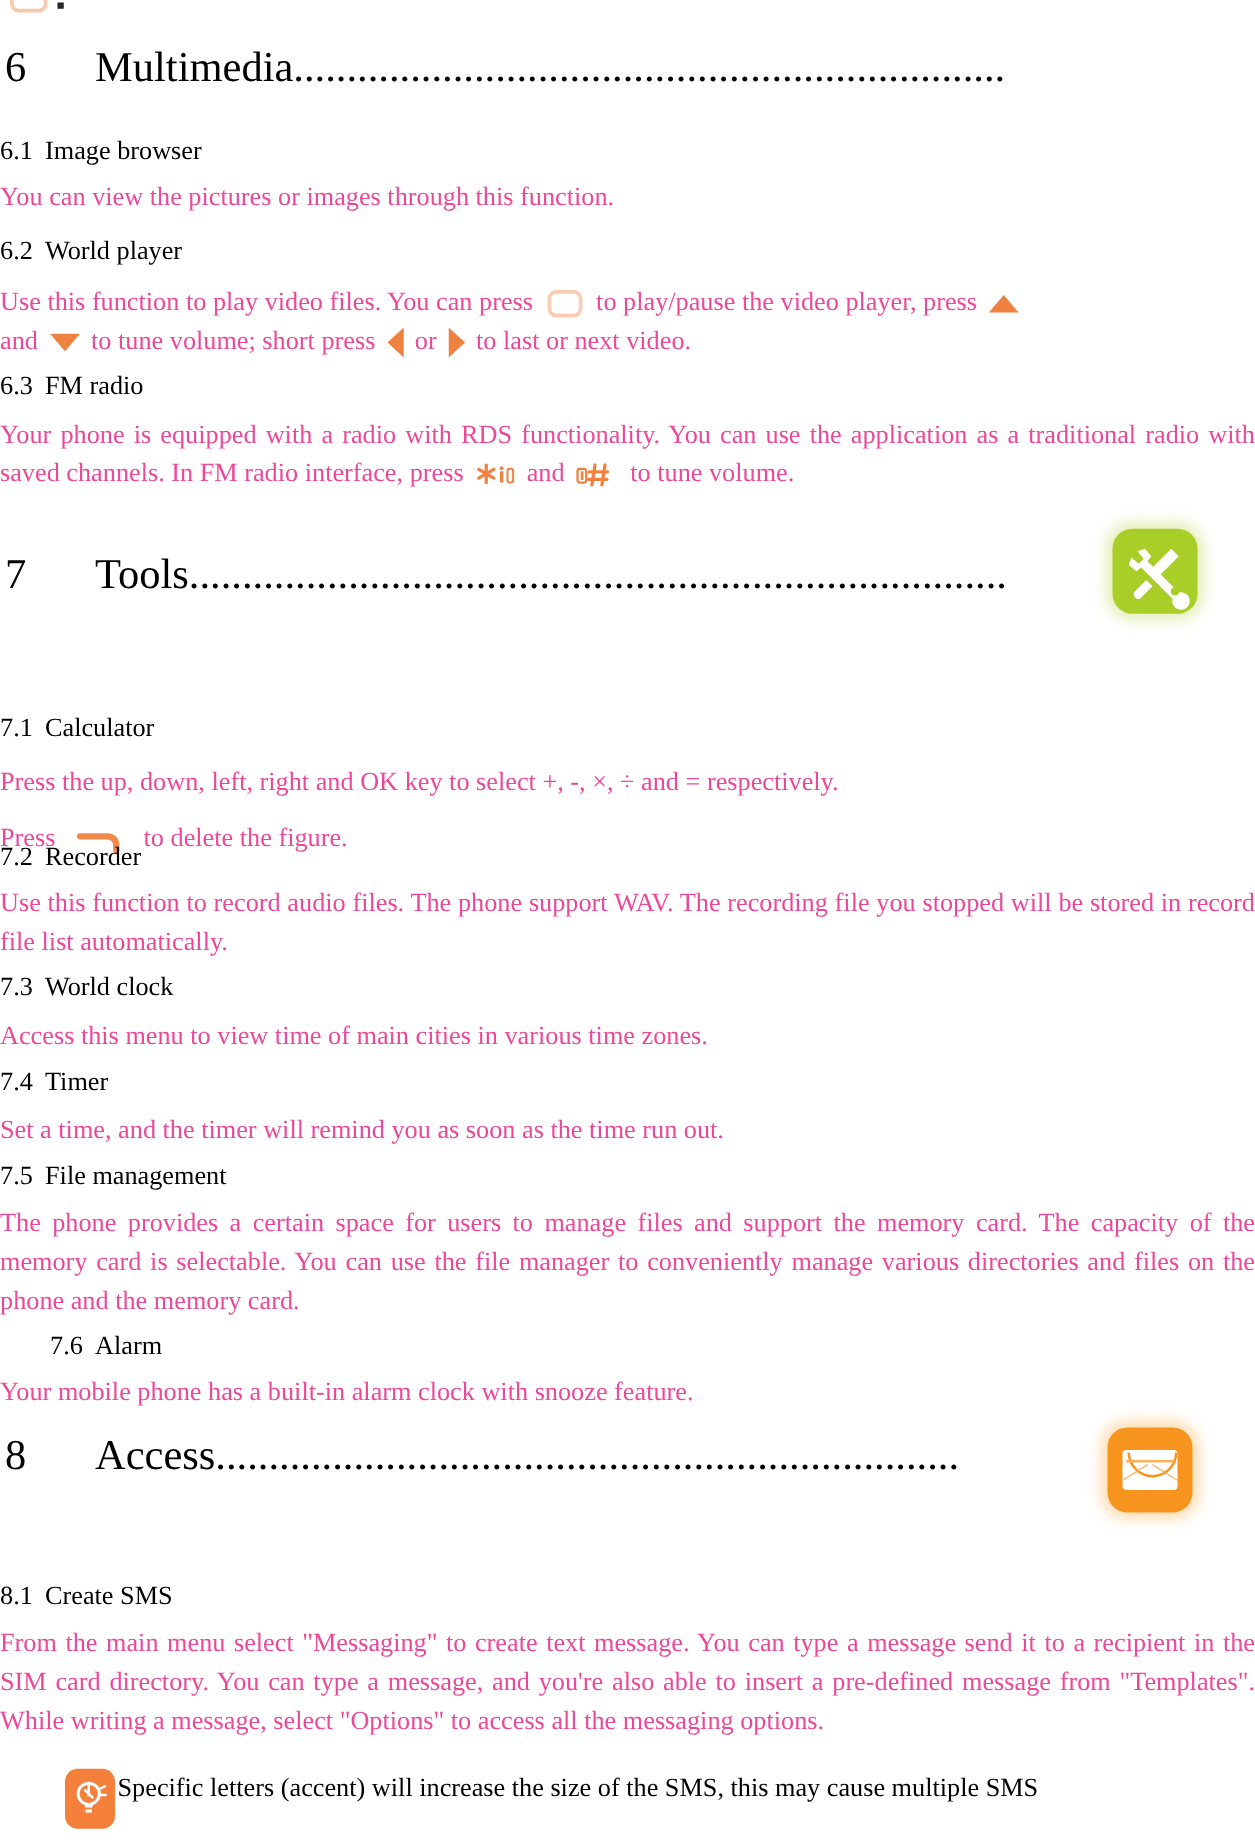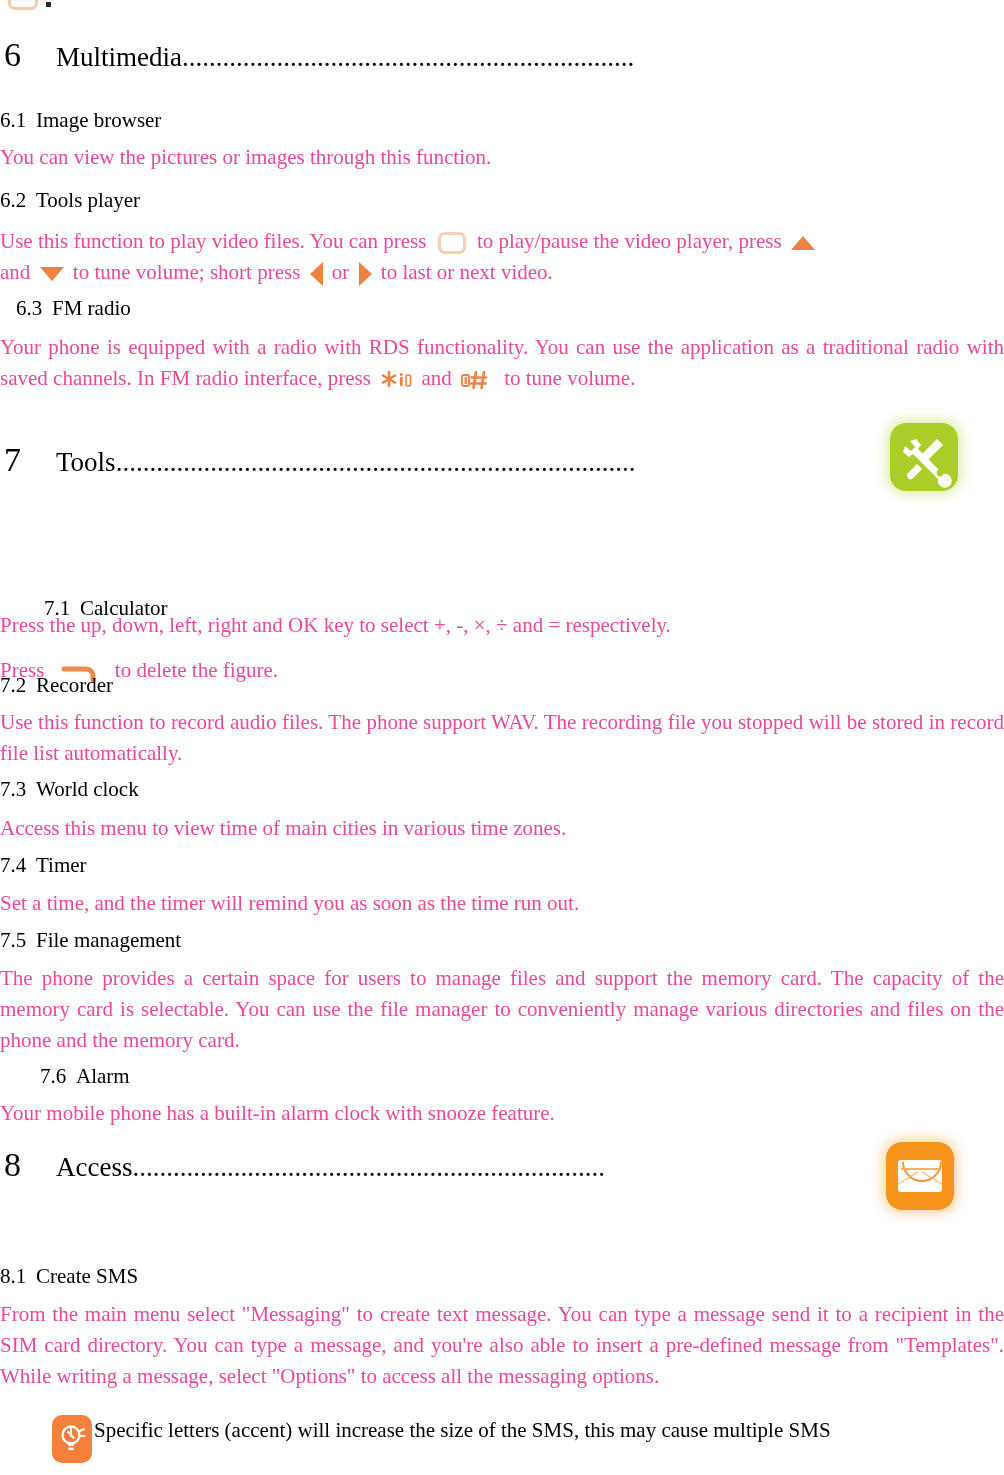--- a/index.html
+++ b/index.html
@@ -52,25 +52,26 @@
   .chapter-num {
     font-size: 34px;
     line-height: 1;
     width: 56px;
     flex: 0 0 56px;
     text-align: left;
     padding-left: 4px;
     box-sizing: border-box;
   }
   .chapter-title {
-    font-size: 27px;
+    font-size: 34px;
     line-height: 1;
     white-space: nowrap;
     overflow: hidden;
     letter-spacing: 0px;
+    margin-left: 20px;
   }
 
   
   .app-icon {
     position: absolute;
     width: 68px;
     height: 68px;
     border-radius: 16px;
   }
   .icon-tools {
@@ -234,38 +235,38 @@
     <span class="chapter-num">6</span>
     <span class="chapter-title"><span>Multimedia</span><span>...................................................................</span></span>
   </div>
 
   <div class="sec" style="top:110px;">
     <span class="sec-num">6.1</span><span>Image browser</span>
   </div>
   <div class="para" style="top:142px; left:0px; width:1004px;">You can view the pictures or images through this function.</div>
 
   <div class="sec" style="top:190px;">
-    <span class="sec-num">6.2</span><span>Tools player</span>
+    <span class="sec-num">6.2</span><span>World player</span>
   </div>
   <div class="para" style="top:226px; left:0px; width:896px; line-height:31px;">
     <span>Use this function to play video files. You can press</span>
     <span class="ico okkey"></span>
     <span>to play/pause the video player, press</span>
     <span class="ico tri tri-up"></span>
     <br>
     <span>and</span>
     <span class="ico tri tri-down"></span>
     <span>to tune volume; short press</span>
     <span class="ico tri tri-left"></span>
     <span>or</span>
     <span class="ico tri tri-right"></span>
     <span>to last or next video.</span>
   </div>
 
-  <div class="sec" style="top:298px;margin-left:16px;">
+  <div class="sec" style="top:298px;">
     <span class="sec-num">6.3</span><span>FM radio</span>
   </div>
   <div class="para just" style="top:332px; left:0px; width:1004px; line-height:31px;">
     <span>Your phone is equipped with a radio with RDS functionality. You can use the application as a traditional radio with saved channels. In FM radio interface, press</span>
     <span class="ico starkey">
       <svg width="34" height="22" viewBox="0 0 34 22" aria-hidden="true">
         <g stroke="#ef8141" stroke-width="2.6" stroke-linecap="round">
           <line x1="10" y1="3" x2="10" y2="17"></line>
           <line x1="4" y1="6.5" x2="16" y2="13.5"></line>
           <line x1="16" y1="6.5" x2="4" y2="13.5"></line>
@@ -299,21 +300,21 @@
     <svg width="68" height="68" viewBox="0 0 68 68" aria-hidden="true">
       <g fill="#ffffff">
         <path d="M20 18 l6 -2 l5 6 l-3 4 l20 20 l5 5 a7 7 0 1 1 -5 5 l-5 -5 l-20 -20 l-4 3 l-6 -5 l2 -6 l6 5 l4 -4 z"></path>
         <path d="M47 16 l6 6 l-19 19 l-6 -6 z"></path>
         <path d="M27 41 l-10 10 a4 4 0 0 0 5 5 l10 -10 z"></path>
       </g>
       <circle cx="50" cy="50" r="3.4" fill="#aace28"></circle>
     </svg>
   </div>
 
-  <div class="sec" style="top:598px;margin-left:44px;">
+  <div class="sec" style="top:572px;">
     <span class="sec-num">7.1</span><span>Calculator</span>
   </div>
   <div class="para" style="top:610px; left:0px; width:1004px;">Press the up, down, left, right and OK key to select +, -, ×, ÷ and = respectively.</div>
   <div class="para" style="top:655px; left:0px; width:1004px;">
     <span>Press</span>
     <span class="ico delkey">
       <svg width="44" height="22" viewBox="0 0 44 22" aria-hidden="true">
         <path d="M6 8 H28 a7 7 0 0 1 7 7 V19" fill="none" stroke="#f08a4c" stroke-width="5" stroke-linecap="round"></path>
       </svg>
     </span>

